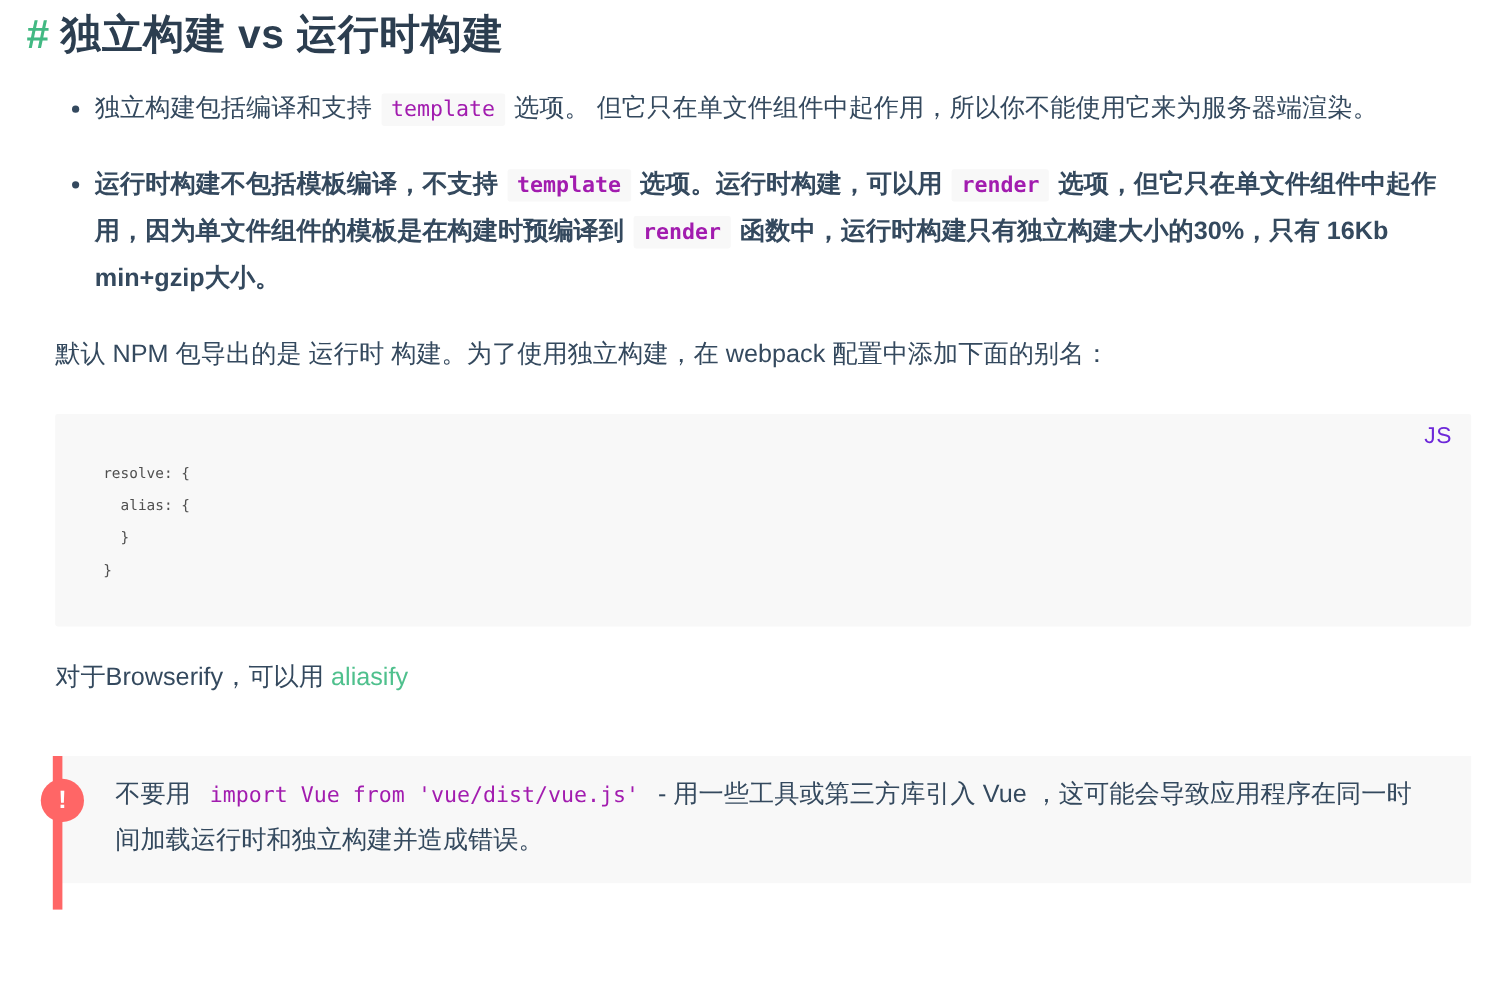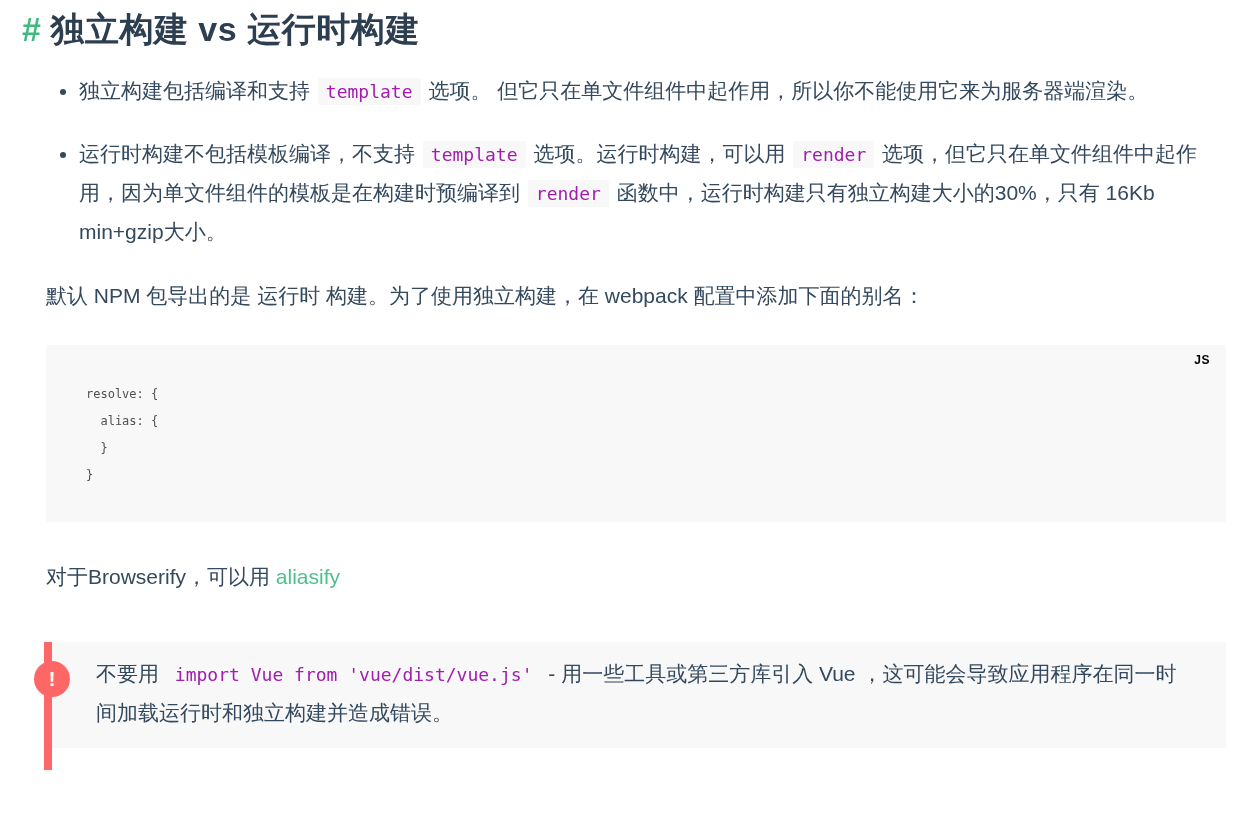--- a/index.html
+++ b/index.html
@@ -20,25 +20,25 @@
     letter-spacing: 0.5px;
   }
   .anchor {
     color: #42b983;
     text-decoration: none;
     margin-right: 9px;
     font-weight: 600;
   }
 
   .para { font-size: 21px; line-height: 38px; margin-top: 26px; }
-  .para-browserify { margin-top: 36px; }
+  .para-browserify { margin-top: 24px; }
 
   .bullet-list { margin-top: 26px; padding-left: 33px; }
   .bullet { font-size: 21px; line-height: 38px; }
-  .bullet + .bullet { margin-top: 24px; }
+  .bullet + .bullet { margin-top: 24px; font-weight: bold; }
 
   .seg-code {
     font-family: "DejaVu Sans Mono", "Liberation Mono", monospace;
     font-size: 18px;
     color: #a21caf;
     background: #f8f8f8;
     padding: 3px 8px;
     border-radius: 2px;
     margin: 0 2px;
     white-space: nowrap;
@@ -49,23 +49,23 @@
     position: relative;
     background: #f8f8f8;
     border-radius: 2px;
     margin-top: 30px;
     width: 1180px;
   }
   .code-lang {
     position: absolute;
     top: 8px;
     right: 16px;
-    color: #000000;
-    font-size: 12px;
-    font-weight: 700;
+    color: #6d28d9;
+    font-size: 19px;
+    font-weight: 400;
     letter-spacing: 0.5px;
   }
   .code-pre {
     font-family: "DejaVu Sans Mono", "Liberation Mono", monospace;
     font-size: 12px;
     line-height: 27px;
     color: #4f4f4f;
     padding: 36px 30px 33px 40px;
     white-space: pre;
   }

